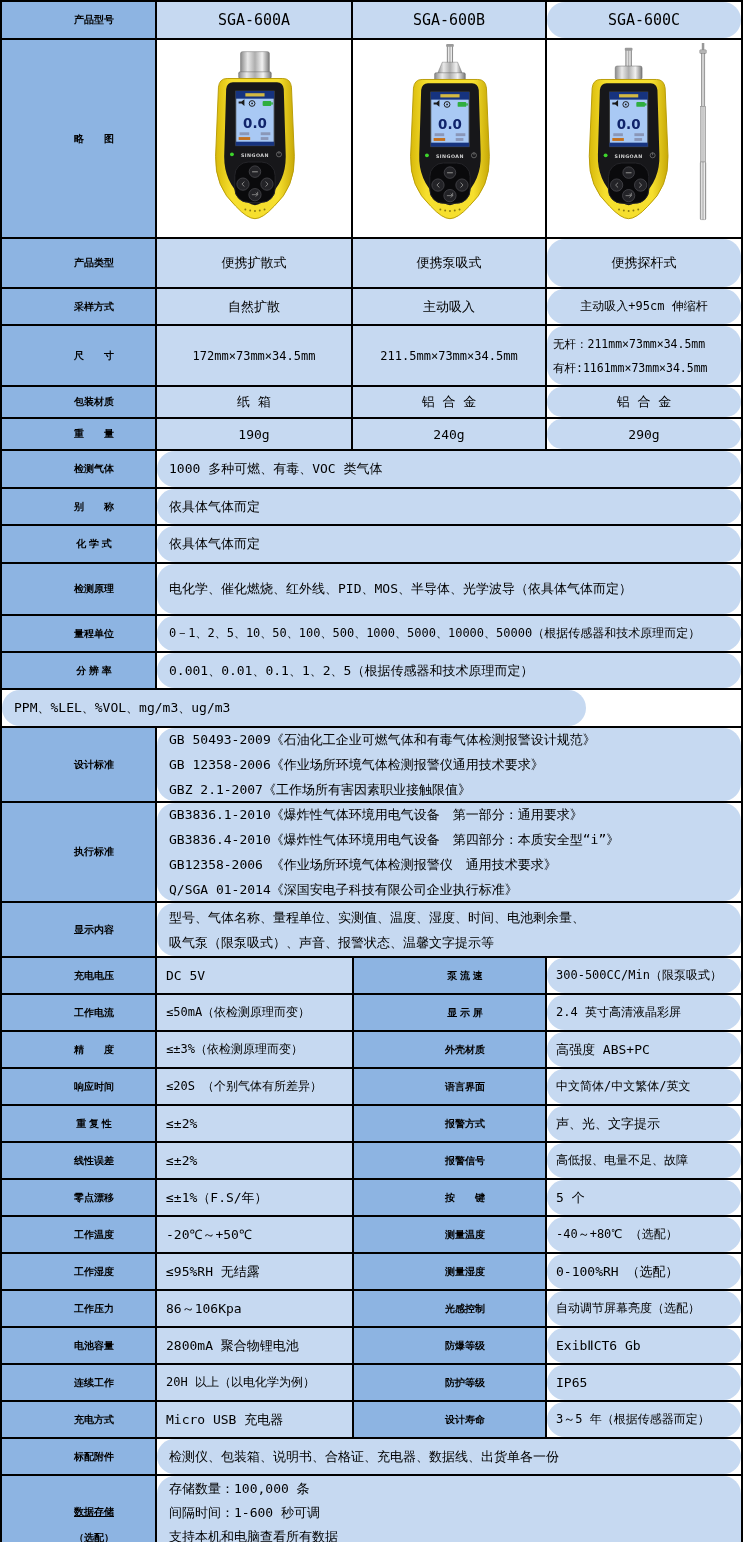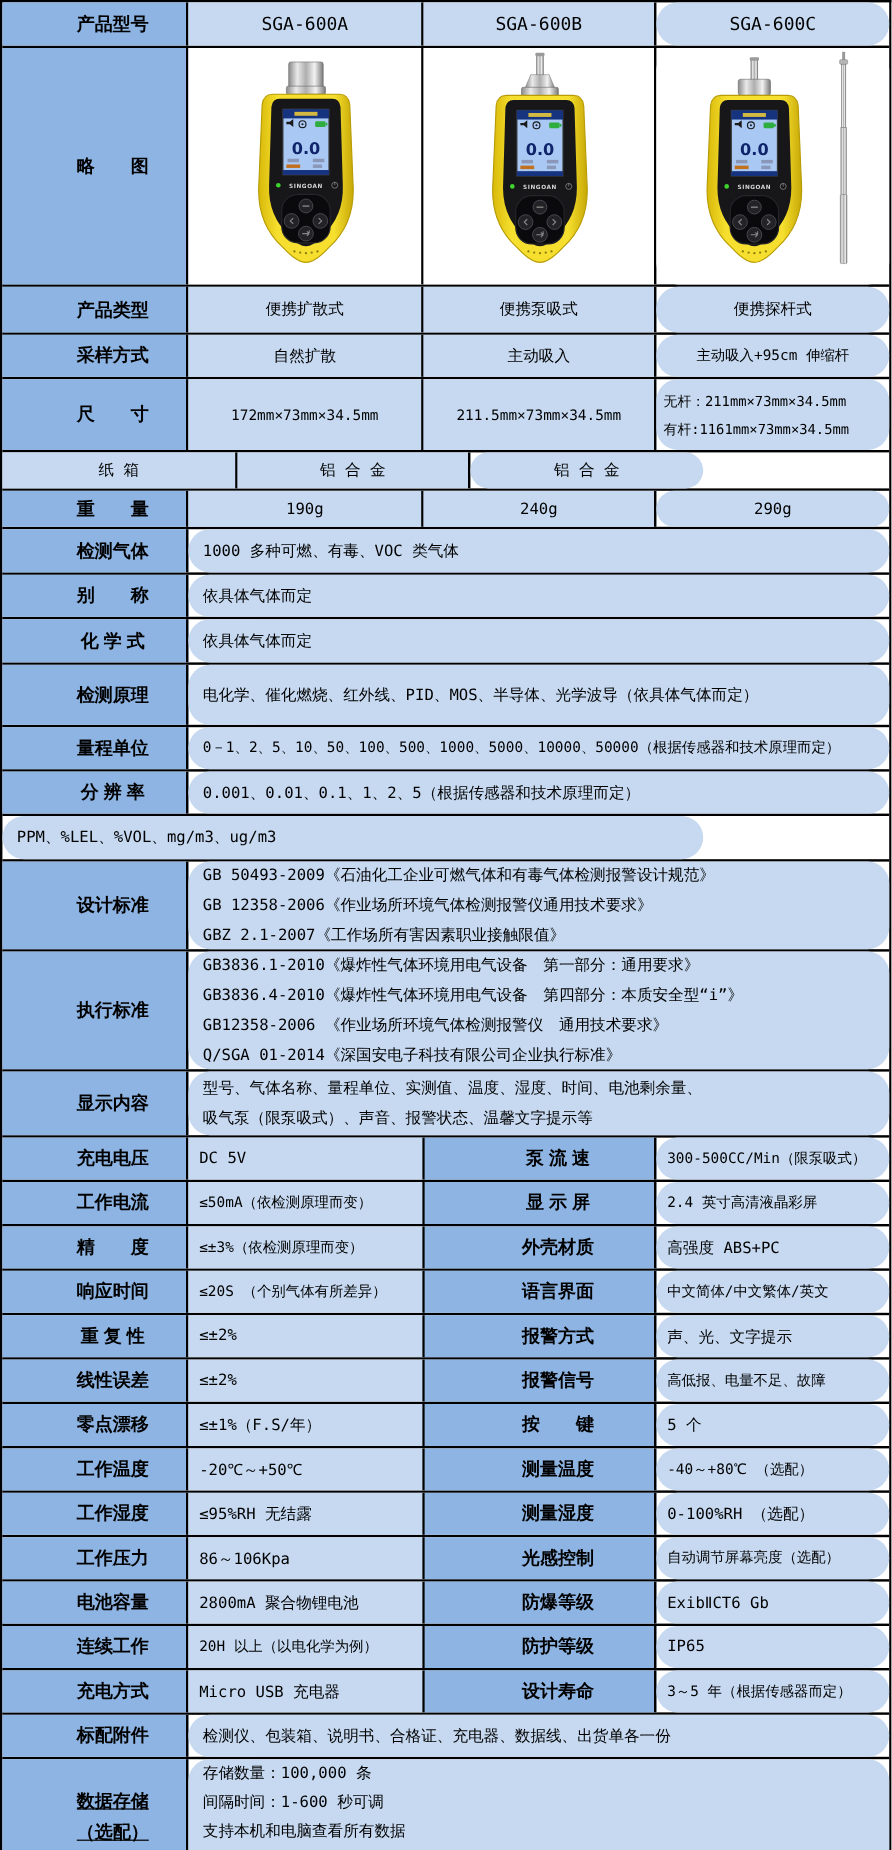--- a/index.html
+++ b/index.html
@@ -18,21 +18,21 @@
   .row:last-child { border-bottom: 0; }
   .cell {
     border-right: 2px solid #000;
     display: flex; align-items: center; justify-content: center;
     overflow: hidden;
   }
   .cell:last-child { border-right: 0; border-radius: 18px; }
   .lab {
     width: 155px; flex: 0 0 155px;
     background: #8DB4E2;
-    font-weight: bold; font-size: 15px;
+    font-weight: bold; font-size: 10px;
     text-align: center;
     padding-left: 31px;
   }
   .val {
     background: #C6D9F1;
     font-size: 13px;
     font-family: "DejaVu Sans Mono", "Liberation Mono", monospace;
   }
   .w2 { width: 196px; flex: 0 0 196px; }
   .w3 { width: 194px; flex: 0 0 194px; }
@@ -278,21 +278,21 @@
           <rect x="140.2" y="0" width="2.6" height="8" fill="#999"></rect>
           <rect x="138" y="7" width="7" height="4" rx="1" fill="#b5b5b5" stroke="#777" stroke-width="0.4"></rect>
           <rect x="139.6" y="11" width="3.8" height="55" fill="url(#chromeC)" stroke="#6e6e6e" stroke-width="0.4"></rect>
           <rect x="139.1" y="66" width="4.8" height="58" fill="url(#chromeC)" stroke="#6e6e6e" stroke-width="0.4"></rect>
           <rect x="138.6" y="124" width="5.8" height="60" rx="1" fill="url(#chromeC)" stroke="#6e6e6e" stroke-width="0.4"></rect>
         </g>
       </svg>
     </div>
   </div>
 
-  <div class="row" style="height:40px">
+  <div class="row" style="height:50px">
     <div class="cell lab">产品类型</div>
     <div class="cell val w2">便携扩散式</div>
     <div class="cell val w3">便携泵吸式</div>
     <div class="cell val w4">便携探杆式</div>
   </div>
 
   <div class="row" style="height:37px">
     <div class="cell lab">采样方式</div>
     <div class="cell val w2">自然扩散</div>
     <div class="cell val w3">主动吸入</div>
@@ -303,20 +303,21 @@
     <div class="cell lab">尺　　寸</div>
     <div class="cell val w2 small">172mm×73mm×34.5mm</div>
     <div class="cell val w3 small">211.5mm×73mm×34.5mm</div>
     <div class="cell val w4 col szc tiny">
       <div>无杆：211mm×73mm×34.5mm</div>
       <div>有杆:1161mm×73mm×34.5mm</div>
     </div>
   </div>
 
   <div class="row" style="height:32px">
+    <div class="cell lab">包装材质</div>
     <div class="cell val w2">纸 箱</div>
     <div class="cell val w3">铝 合 金</div>
     <div class="cell val w4">铝 合 金</div>
   </div>
 
   <div class="row" style="height:32px">
     <div class="cell lab">重　　量</div>
     <div class="cell val w2">190g</div>
     <div class="cell val w3">240g</div>
     <div class="cell val w4">290g</div>

